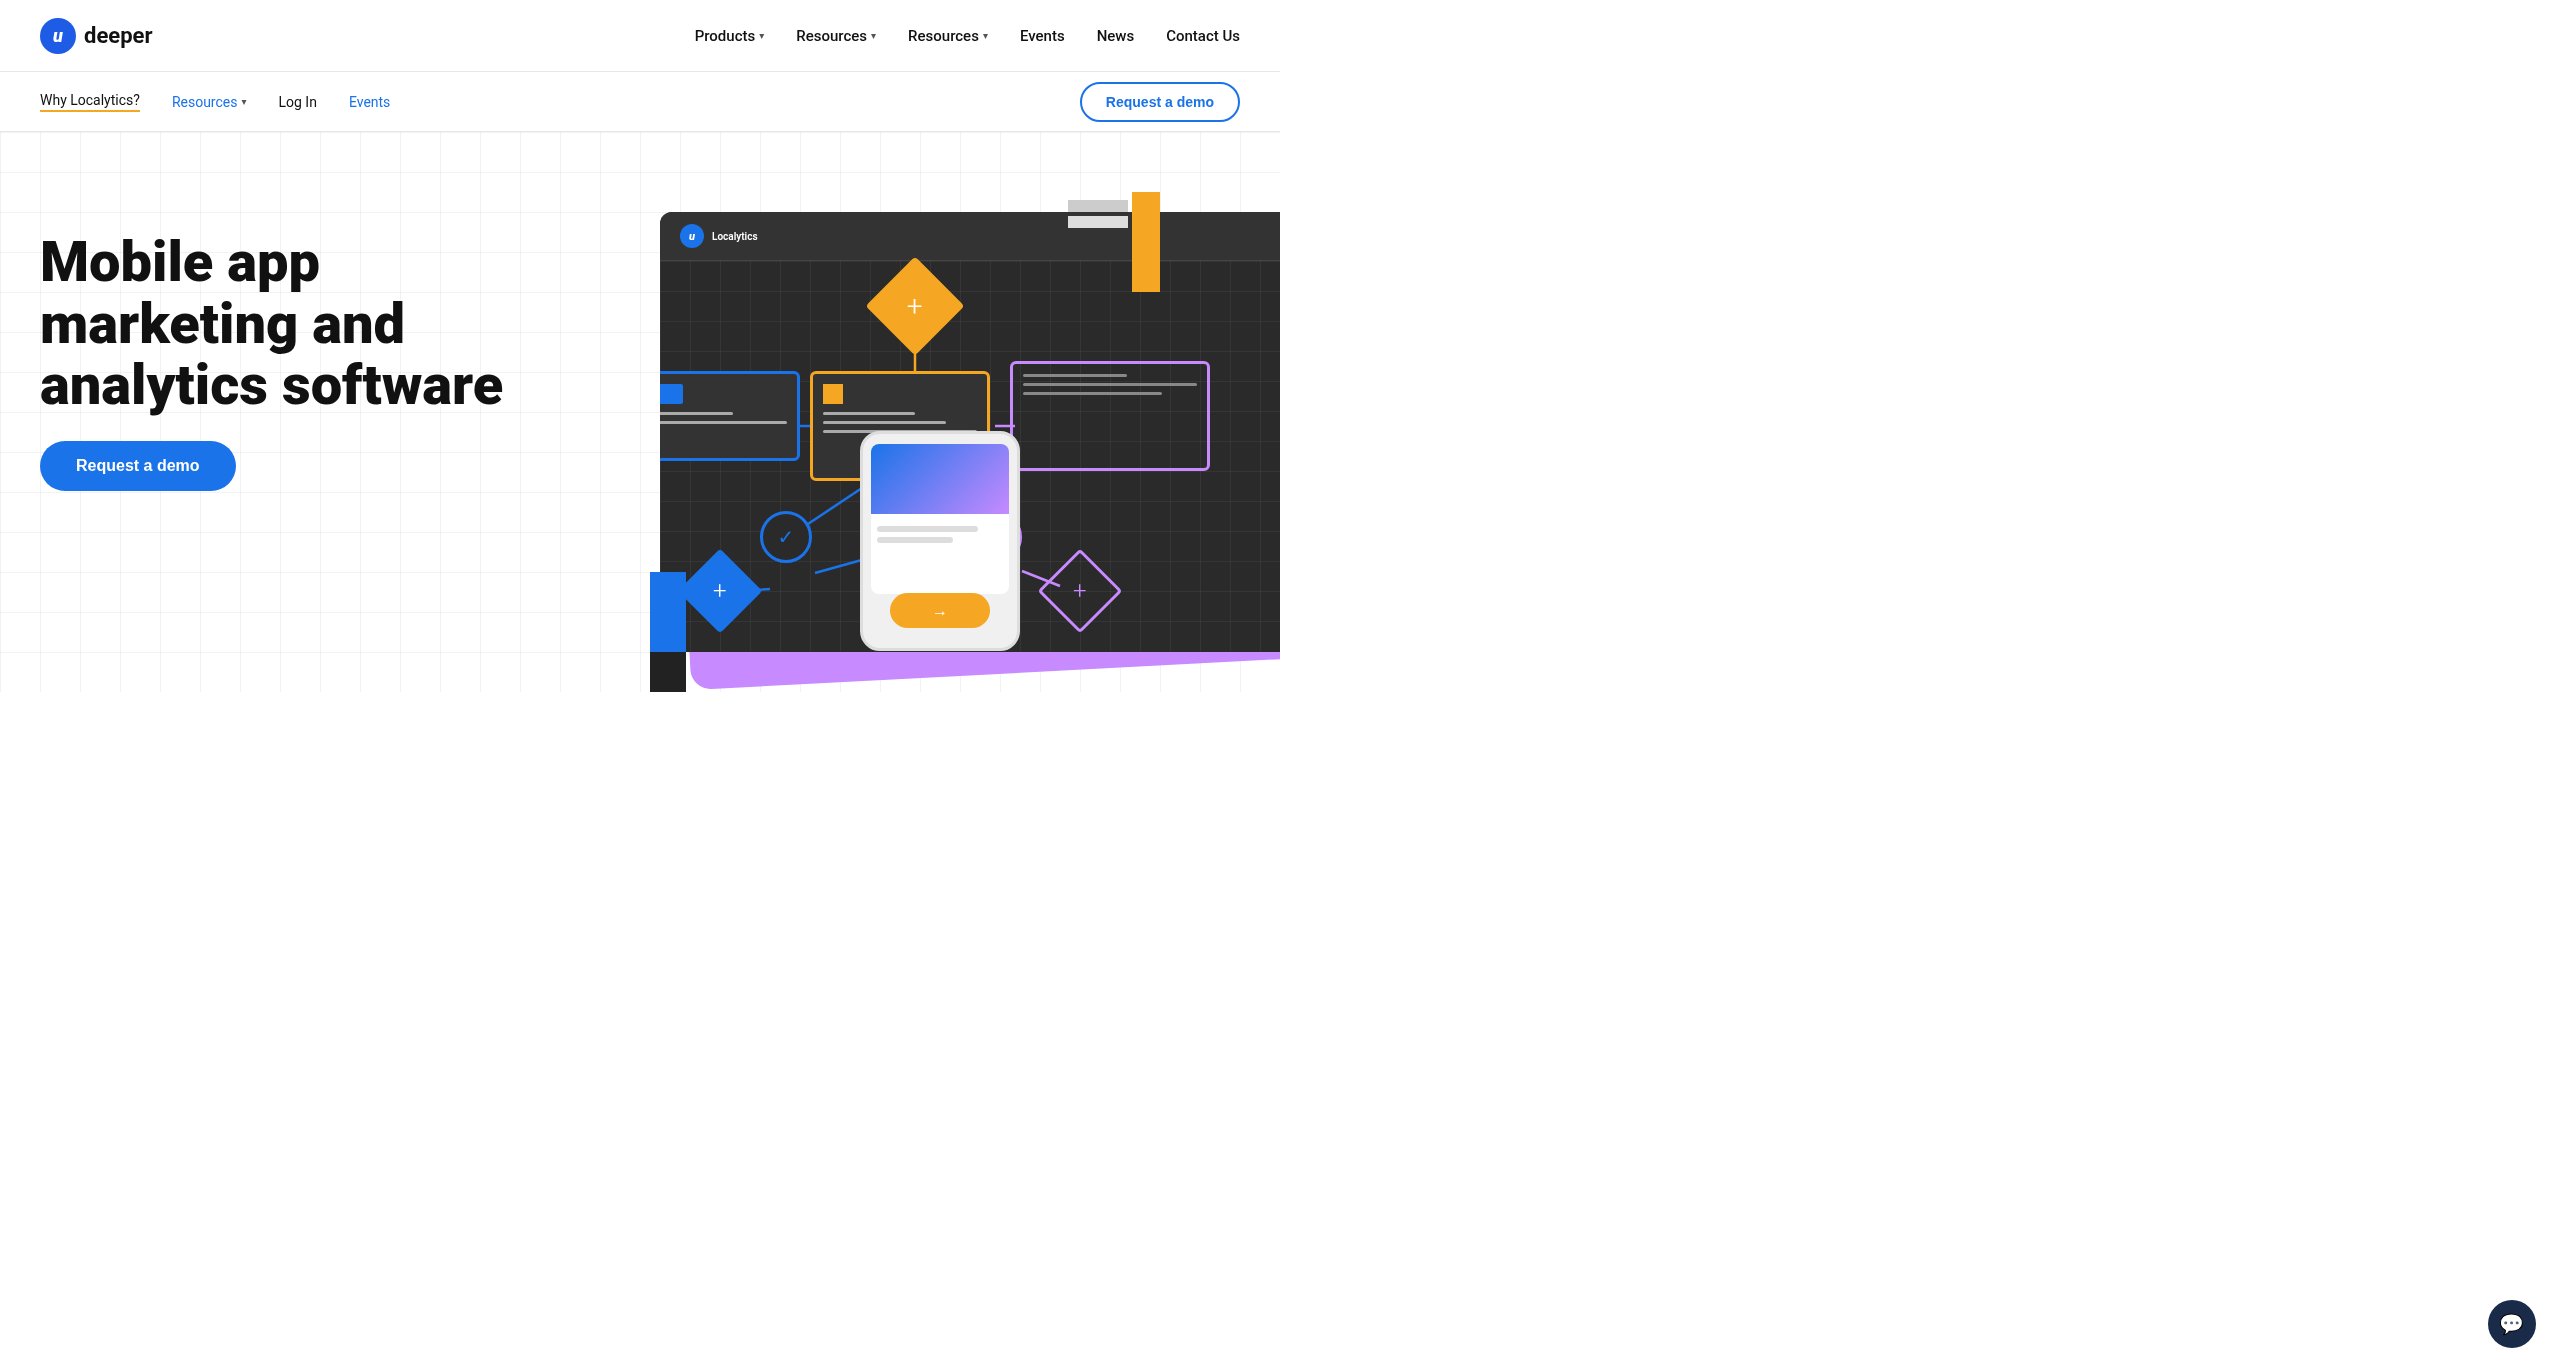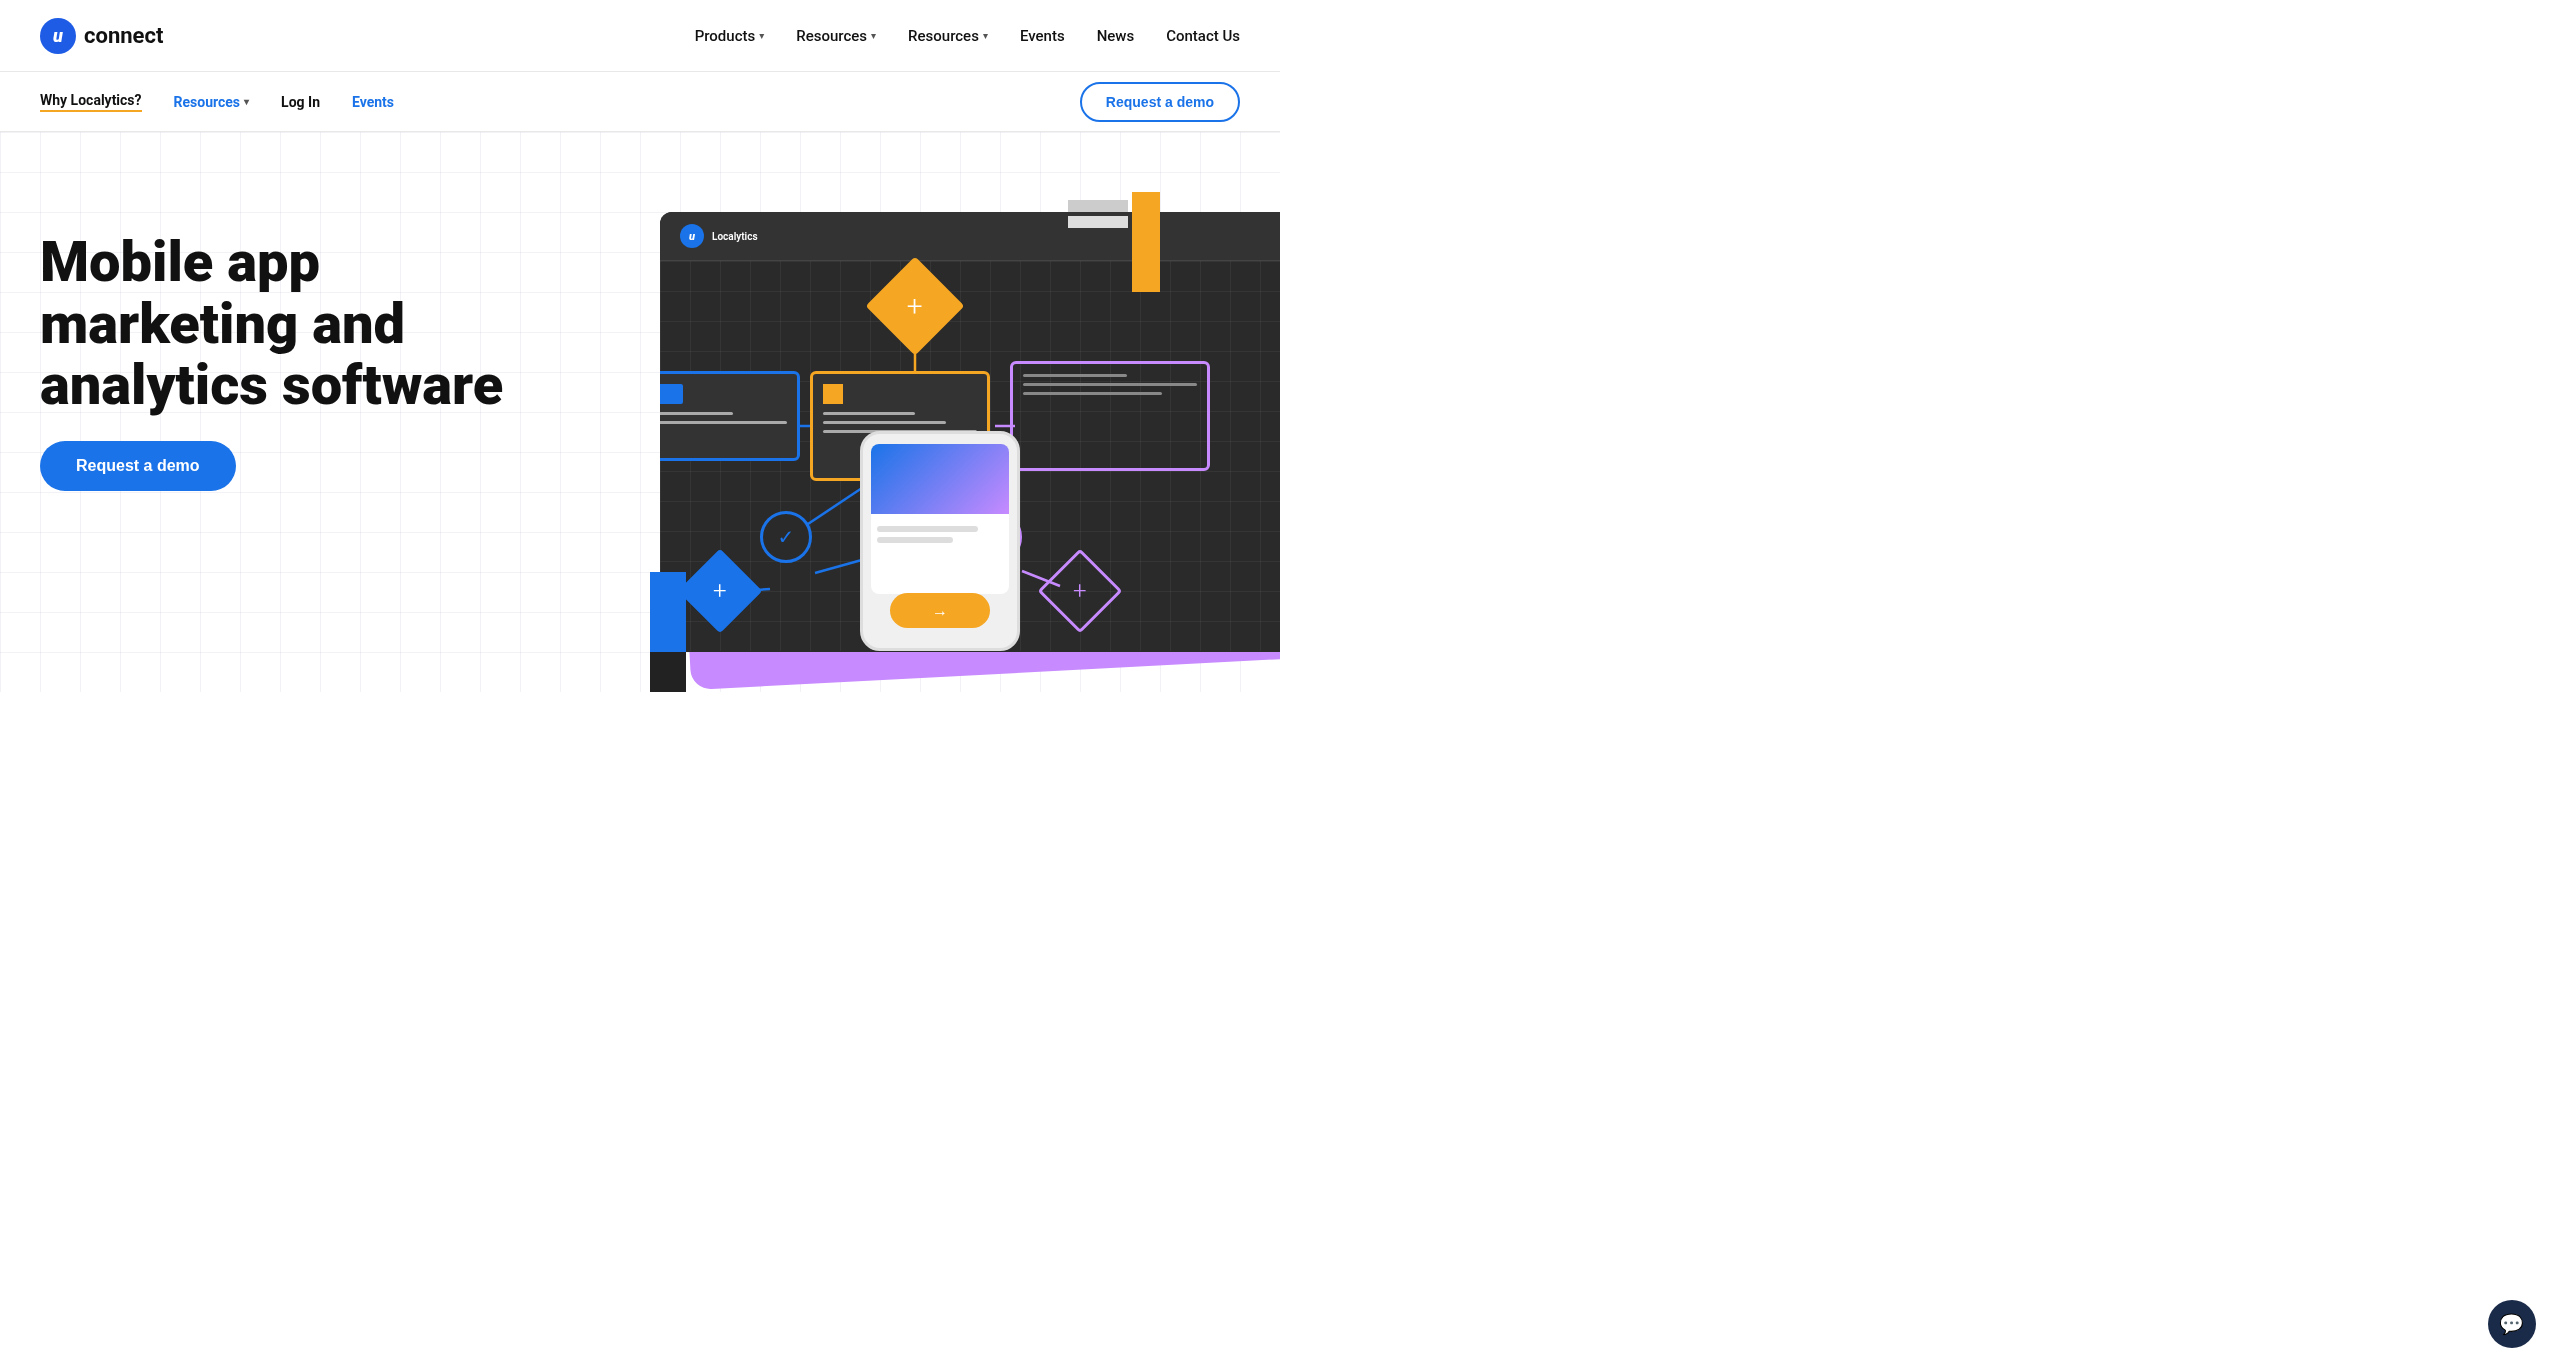--- a/index.html
+++ b/index.html
@@ -75,21 +75,21 @@
     .sub-nav-left {
       display: flex;
       align-items: center;
       gap: 32px;
     }
     .sub-nav-link {
       font-size: 14px;
       color: #1a73e8;
       text-decoration: none;
       cursor: pointer;
-      font-weight: 700;
+      font-weight: 400;
       display: flex;
       align-items: center;
       gap: 4px;
     }
     .sub-nav-link.active {
       color: #111;
       border-bottom: 2px solid #f5a623;
       padding-bottom: 2px;
     }
     .sub-nav-link.black {
@@ -542,21 +542,21 @@
     }
   </style>
 </head>
 <body>
 
 <nav class="top-nav">
   <div class="logo-area">
     <div class="logo-circle">
       <span>u</span>
     </div>
-    <span class="logo-text">connect</span>
+    <span class="logo-text">deeper</span>
   </div>
   <div class="top-nav-links">
     <a class="top-nav-link">
       <span>Products</span>
       <span class="chevron">▾</span>
     </a>
     <a class="top-nav-link">
       <span>Resources</span>
       <span class="chevron">▾</span>
     </a>

